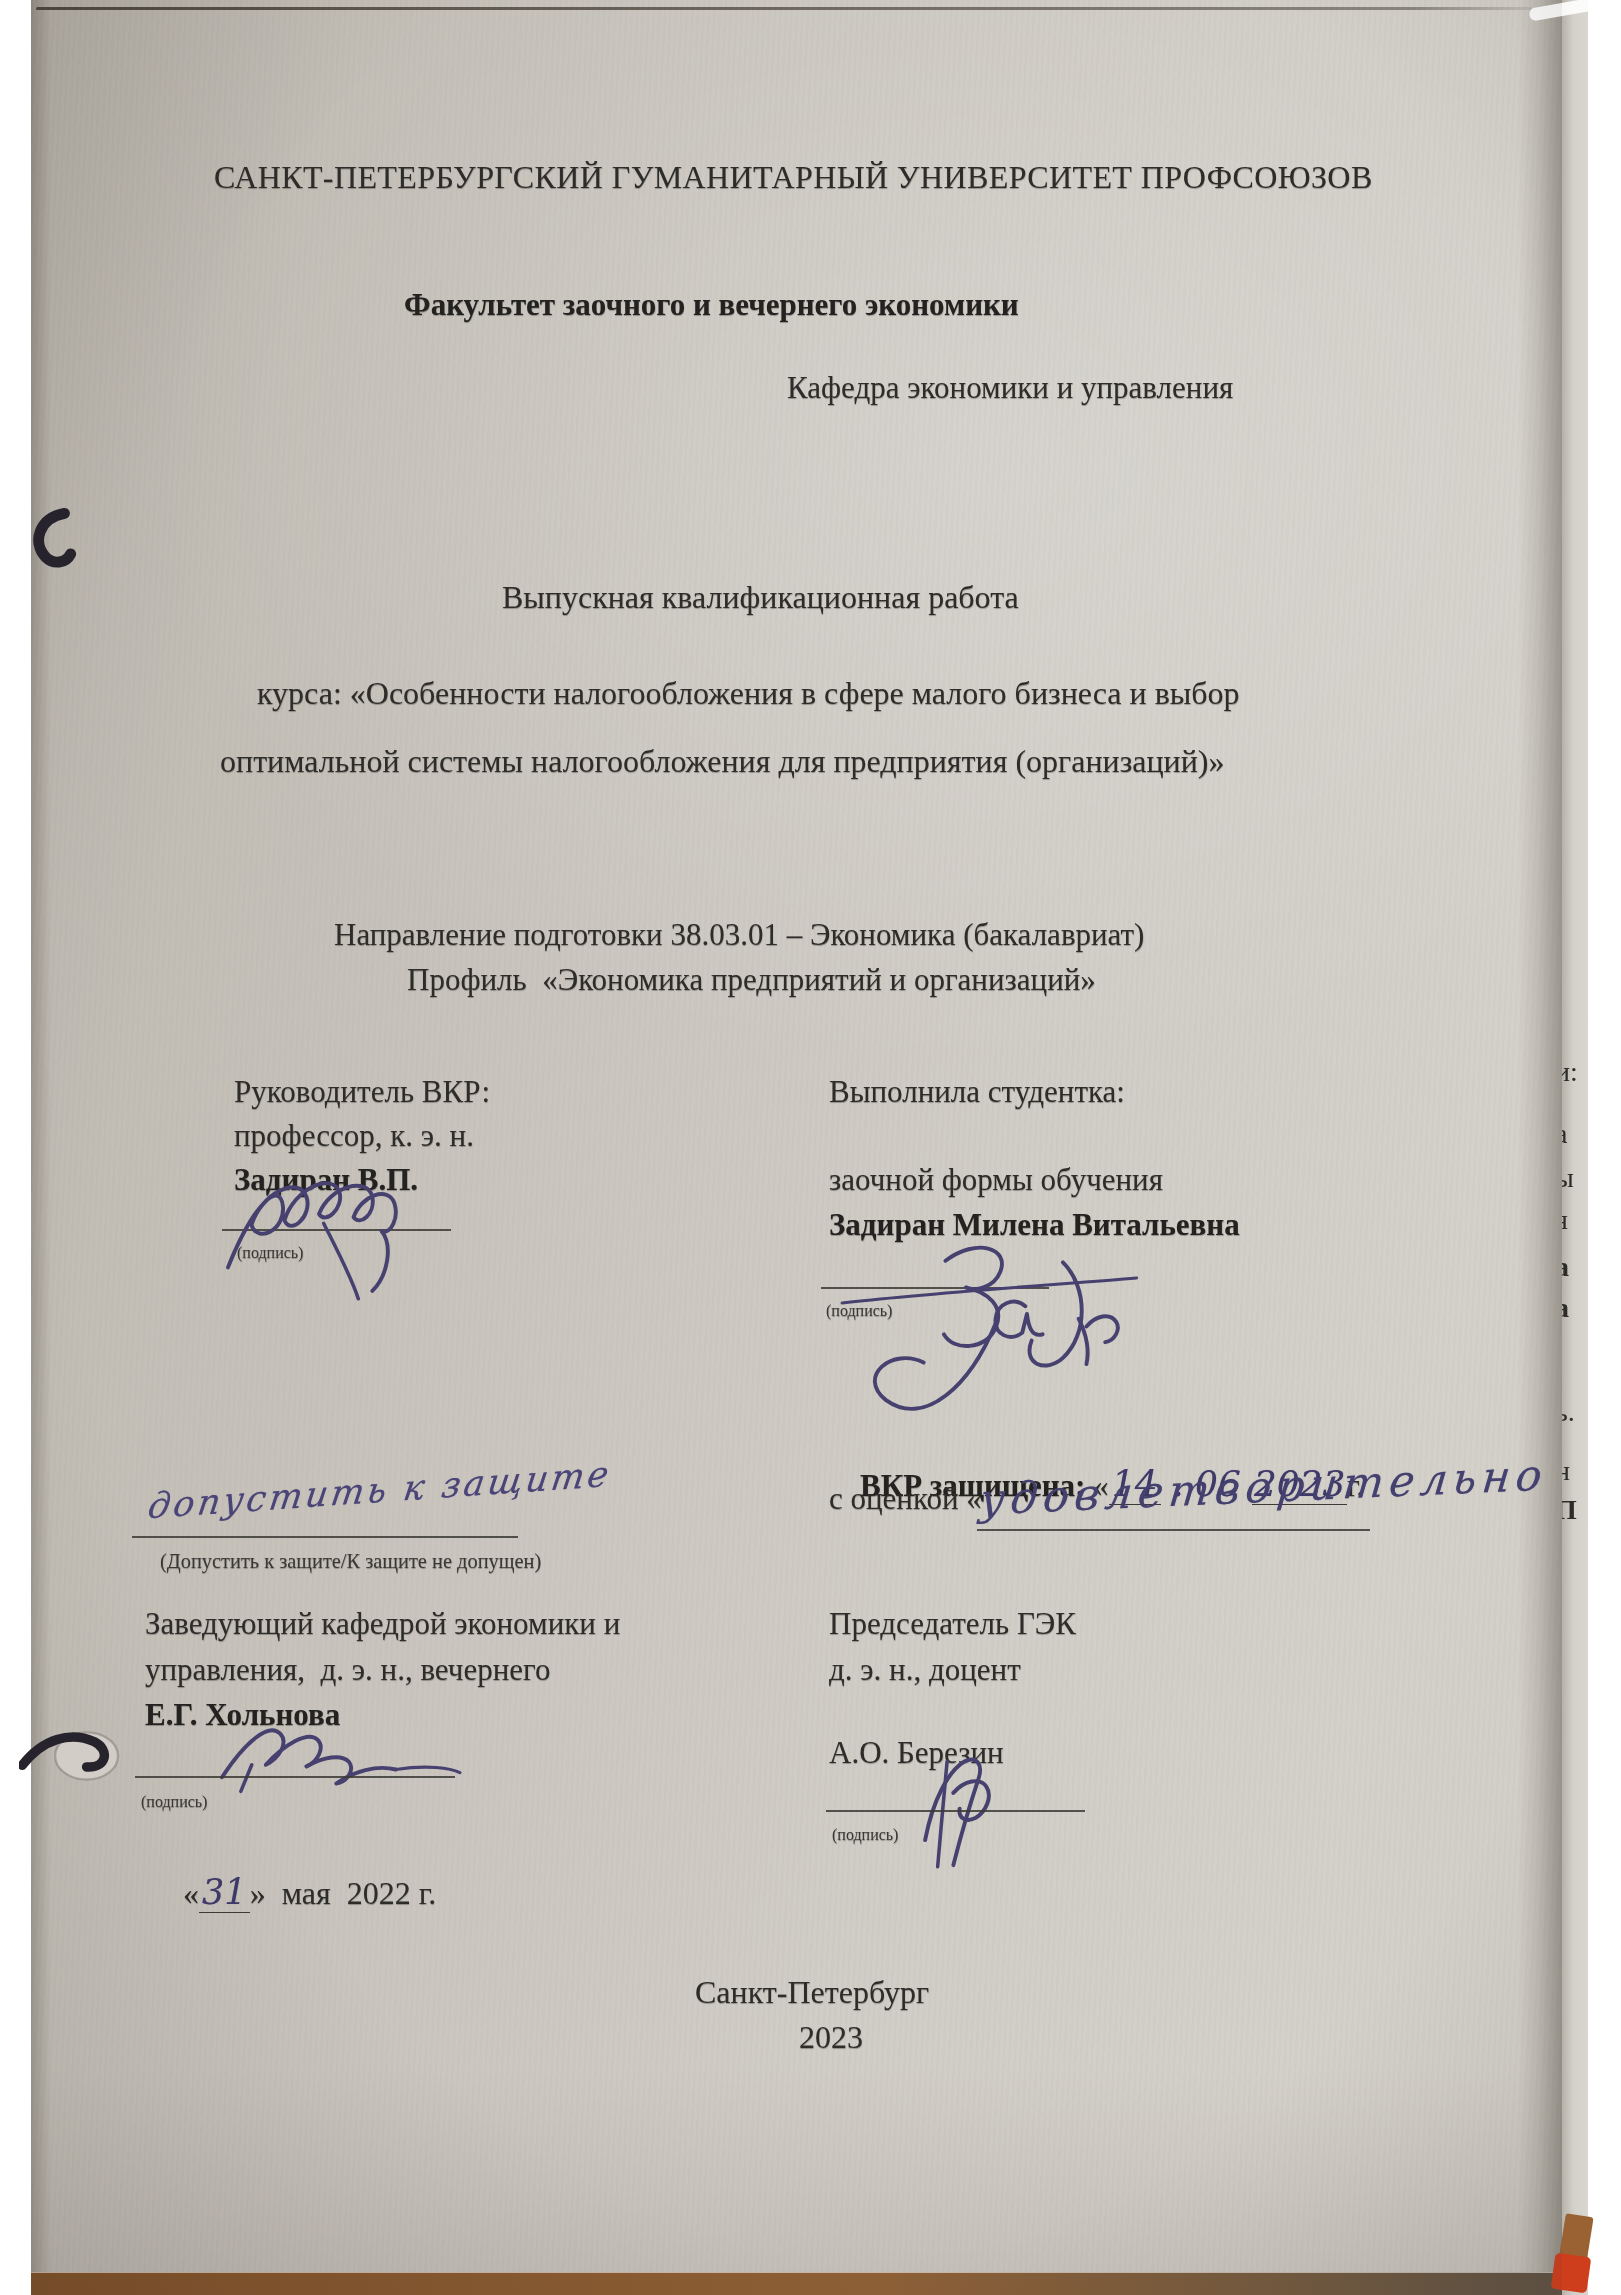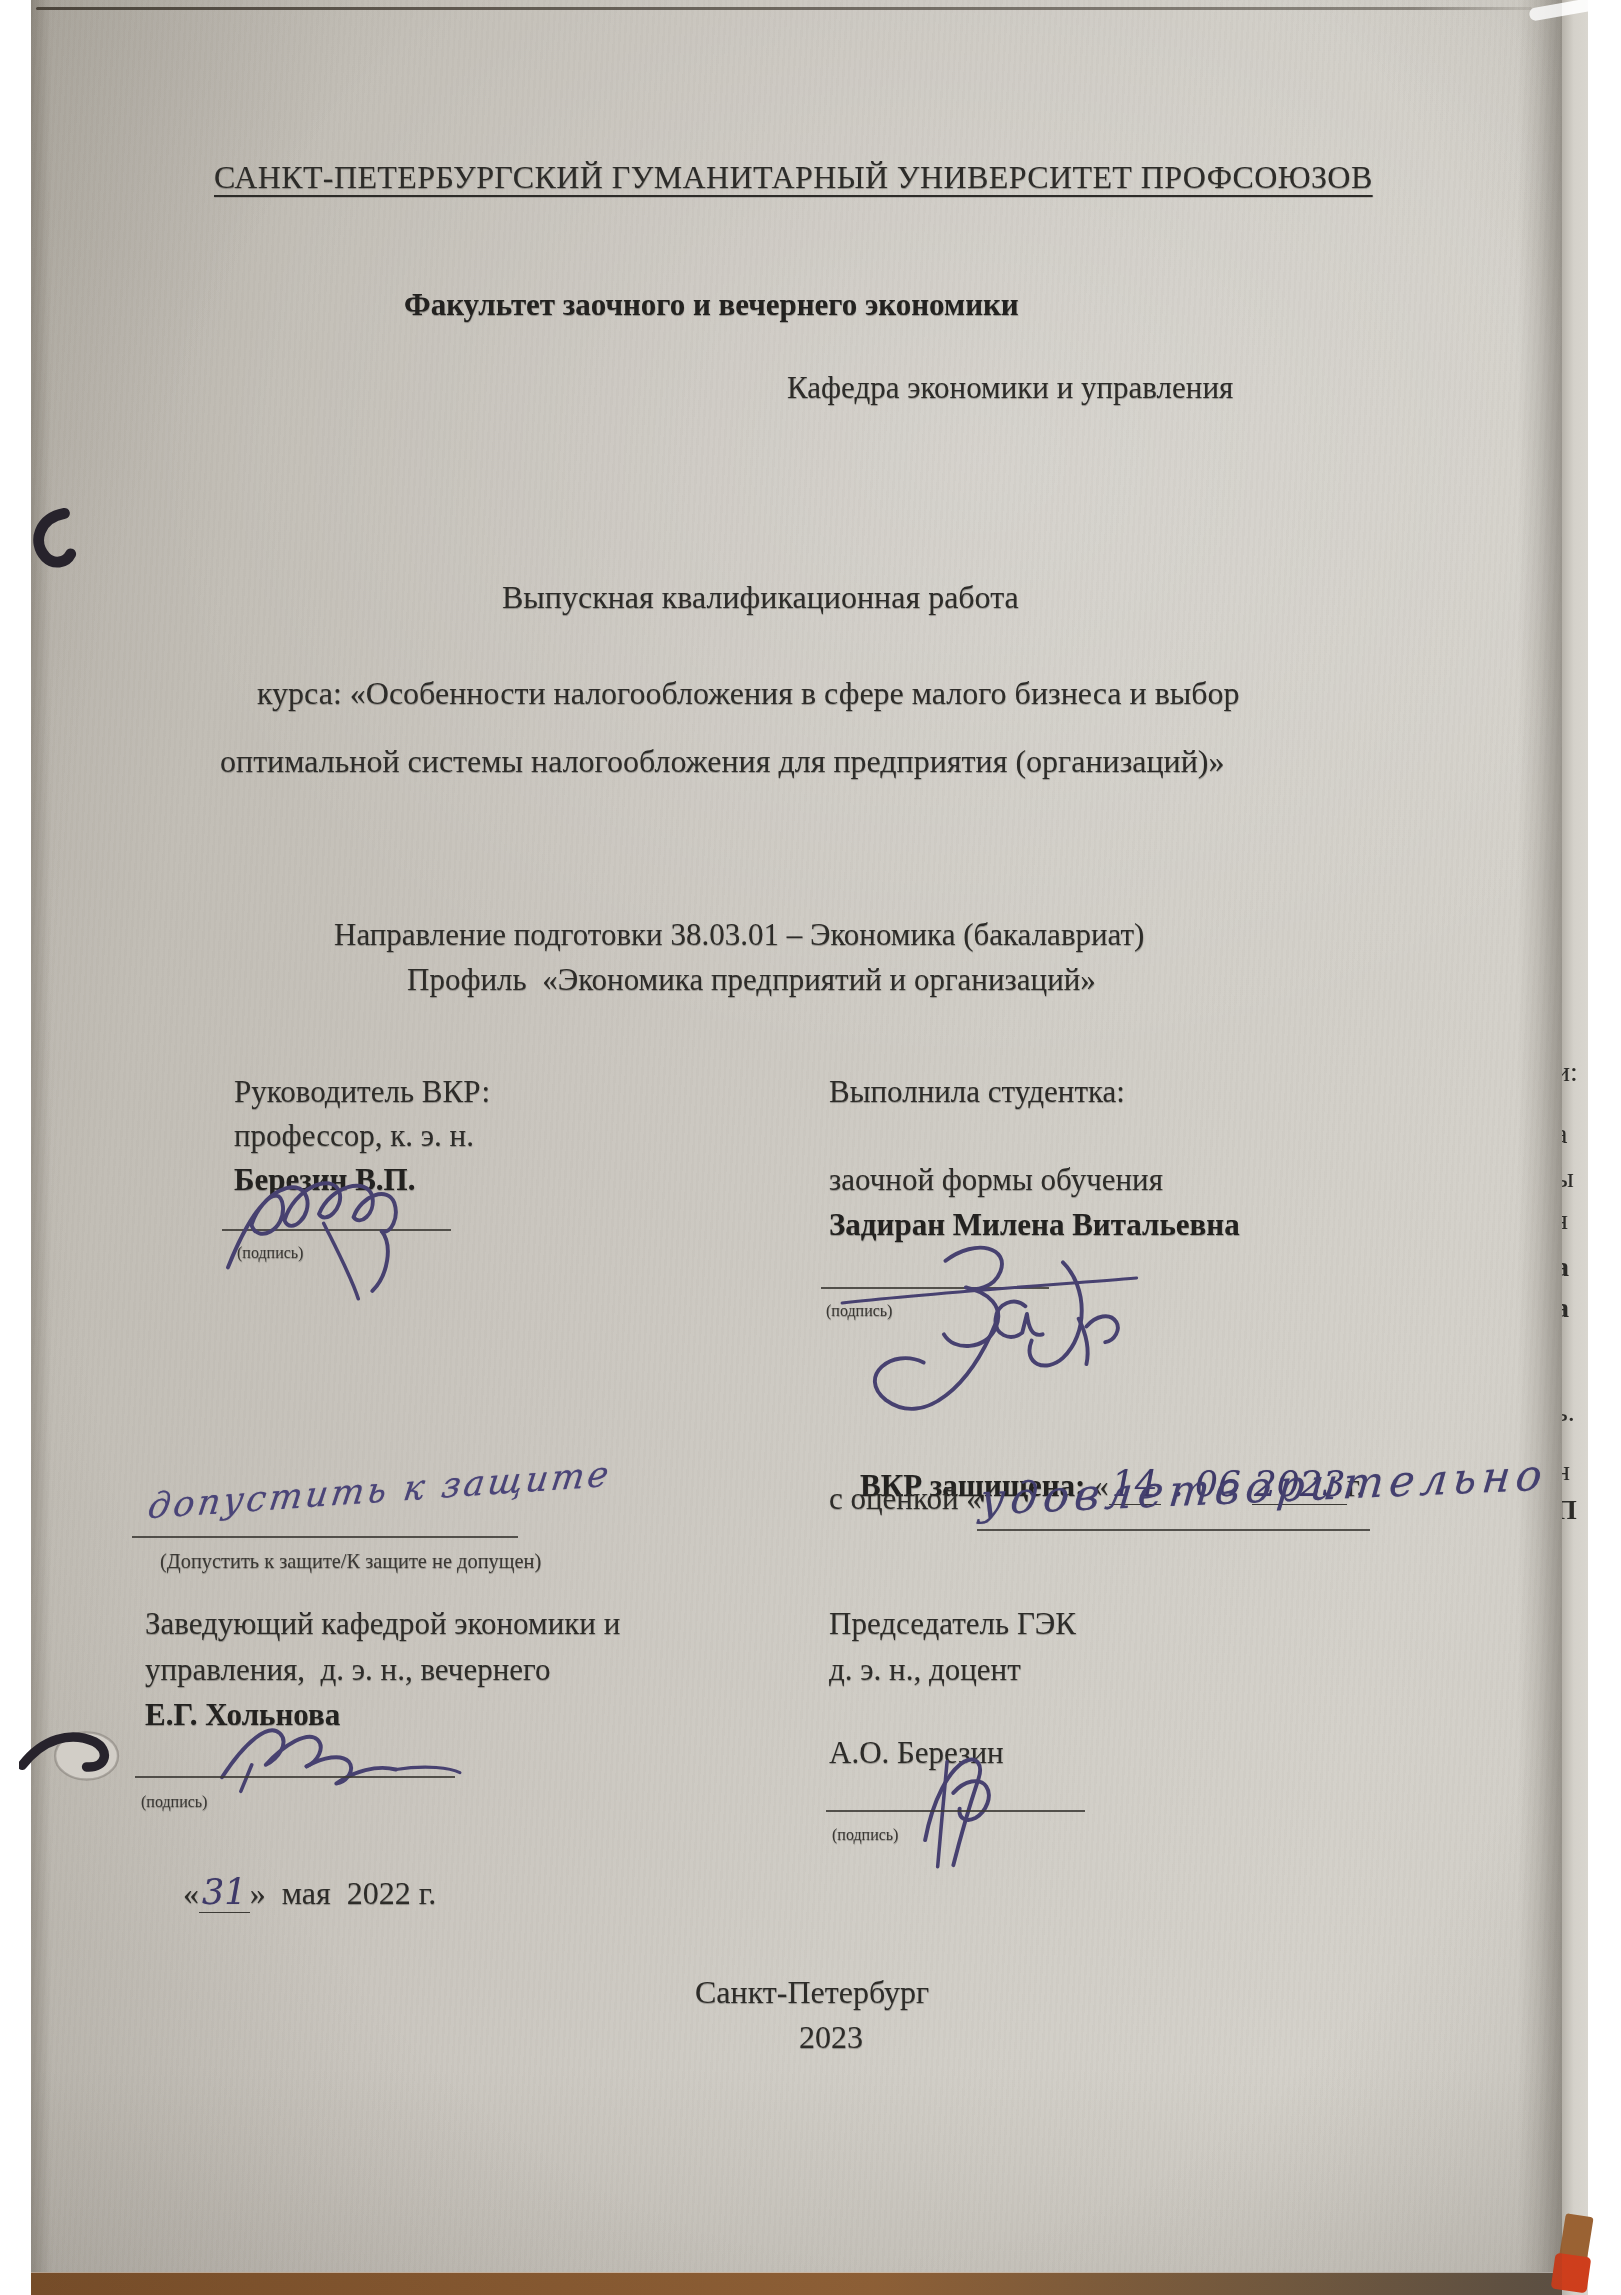--- a/index.html
+++ b/index.html
@@ -35,21 +35,21 @@
   .patch-red{position:absolute;left:1553px;top:2255px;width:36px;height:36px;background:#ce3e1c;
     transform:rotate(8deg);border-radius:4.7px;}
 
   
   .t{position:absolute;white-space:pre;color:#2d2c29;text-shadow:0.3px 0.5px 0.8px rgba(50,48,44,0.38);}
   .fs41{font-size:32px;}
   .fs40{font-size:31px;}
   .fs25{font-size:16px;color:#3a3834;}
   .fs26{font-size:20.4px;color:#3a3834;margin-left:20px;}
   .b{font-weight:bold;color:#232220;}
-  .uline{text-decoration:underline;text-underline-offset:7px;text-decoration-thickness:2px;text-align:center;}
+  .uline{text-underline-offset:7px;text-decoration-thickness:2px;text-align:center;}
   .rule{position:absolute;height:1.6px;background:#3c3a35;opacity:0.85;}
 
   
   .ink{color:#3e3968;text-shadow:0 0 0.8px rgba(62,57,104,0.5);}
   .hw{font-style:italic;font-family:"DejaVu Serif",serif;}
   .hw-day{border-bottom:1.6px solid #3c3a35;padding:0 3.1px;}
   .hw-year{border-bottom:1.6px solid #3c3a35;padding:0 1.6px;}
   .grade-word{font-size:43px;letter-spacing:5.5px;transform:rotate(-2.5deg) skewX(-8deg);color:#44406f;}
   .admission-word{font-size:35px;letter-spacing:3.1px;transform:rotate(-4deg) skewX(-12deg);color:#4a4478;}
   .sig{position:absolute;}
@@ -107,21 +107,21 @@
   <div class="t fs41" style="left:502px;top:579px">Выпускная квалификационная работа</div>
 
   <div class="t fs41" style="left:257px;top:675px">курса: «Особенности налогообложения в сфере малого бизнеса и выбор</div>
   <div class="t fs41" style="left:220px;top:743px">оптимальной системы налогообложения для предприятия (организаций)»</div>
 
   <div class="t fs40" style="left:334px;top:917px">Направление подготовки 38.03.01 – Экономика (бакалавриат)</div>
   <div class="t fs40" style="left:407px;top:962px">Профиль  «Экономика предприятий и организаций»</div>
 
   <div class="t fs40" style="left:234px;top:1074px">Руководитель ВКР:</div>
   <div class="t fs40" style="left:234px;top:1118px">профессор, к. э. н.</div>
-  <div class="t fs40 b" style="left:234px;top:1162px">Березин В.П.</div>
+  <div class="t fs40 b" style="left:234px;top:1162px">Задиран В.П.</div>
   <div class="rule" style="left:222px;top:1229px;width:229px"></div>
   <div class="t fs25" style="left:237px;top:1244px">(подпись)</div>
   <svg class="sig" style="left:206px;top:1148px" width="259" height="165" viewBox="0 0 330 210">
     <path d="M28,152 C60,72 94,40 98,74 C101,104 66,122 58,98 C70,58 118,34 128,62 C136,86 108,112 100,92 C112,52 160,30 170,56 C176,76 152,98 144,84 C158,48 206,36 212,62 C216,84 196,100 188,88 C198,60 232,48 240,70 C246,88 236,110 224,106" stroke-width="5"></path>
     <path d="M224,106 C238,124 232,162 212,182" stroke-width="5"></path>
     <path d="M150,96 C168,132 186,166 194,192" stroke-width="4.5"></path>
   </svg>
 
   <div class="t fs40" style="left:829px;top:1074px">Выполнила студентка:</div>
   <div class="t fs40" style="left:829px;top:1162px">заочной формы обучения</div>

